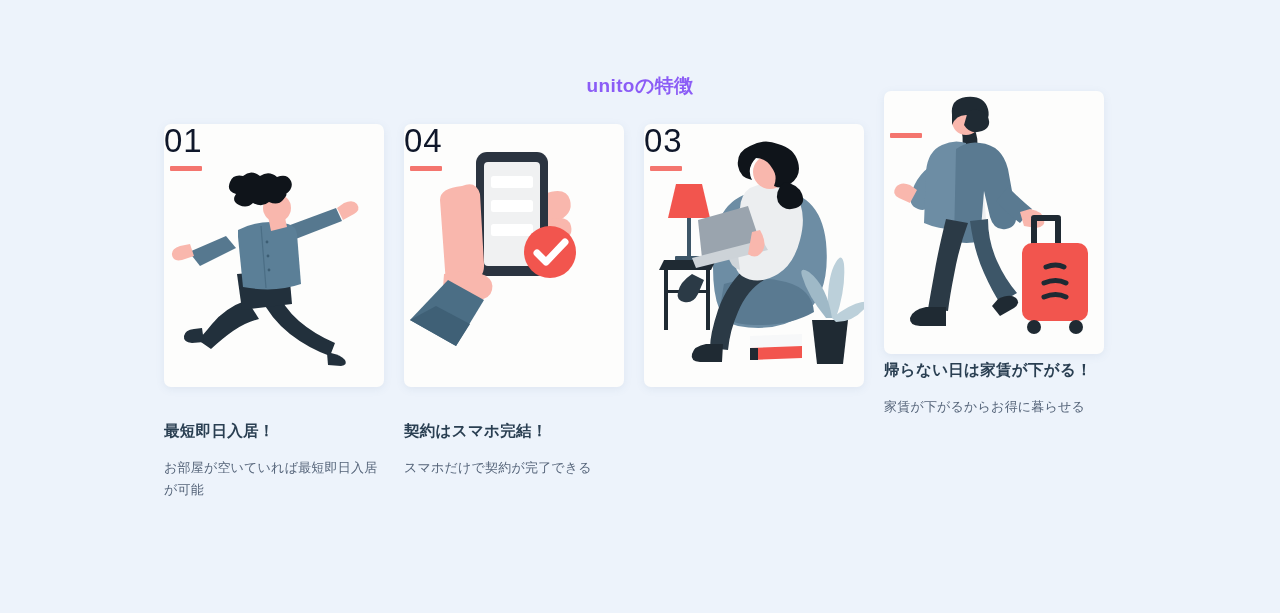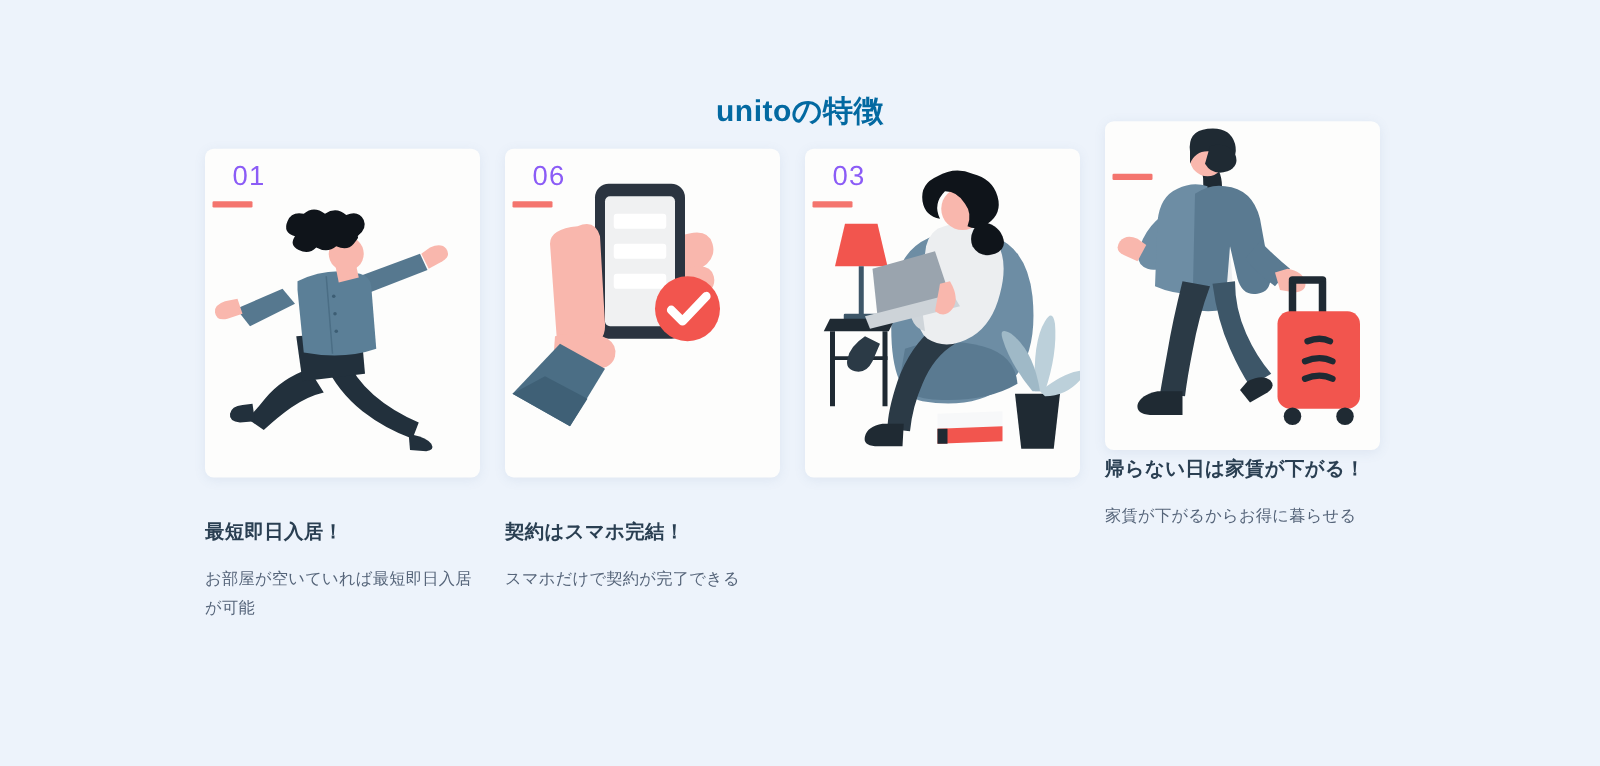--- a/index.html
+++ b/index.html
@@ -18,48 +18,48 @@
 
   .features-section {
     position: relative;
     width: 1280px;
     height: 613px;
     padding-top: 74px;
   }
 
   .section-title {
     text-align: center;
-    font-size: 24px;
+    font-size: 19px;
     font-weight: bold;
     letter-spacing: 0.4px;
-    color: #0369a1;
+    color: #8b5cf6;
     line-height: 1.3;
   }
 
   .cards-row {
     display: flex;
     justify-content: flex-start;
     align-items: flex-start;
     margin-top: 25px;
     padding-left: 164px;
     gap: 20px;
   }
 
   .feature-card {
     width: 220px;
     position: relative;
   }
 
   .card-number {
-    font-size: 22px;
+    font-size: 33px;
     font-weight: 300;
-    color: #8b5cf6;
+    color: #0f172a;
     line-height: 1;
     letter-spacing: 1px;
-    margin-left: 22px;
+    margin-left: 0;
     position: relative;
     z-index: 3;
   }
 
   .number-underline {
     width: 32px;
     height: 5px;
     border-radius: 1px;
     background: #f4756e;
     margin-top: 9px;
@@ -146,21 +146,21 @@
           <circle cx="113" cy="84" r="14" fill="#f9b7ad"></circle>
 
           <path d="M122 70 q8 -6 5 -13 q-4 -8 -14 -4 q-8 -7 -17 -1 q-9 -7 -17 0 q-10 -2 -13 6 q-4 9 6 12 q-5 7 3 11 q8 4 14 -2 q9 5 16 -1 q9 4 14 -2 q5 -6 3 -6 z" fill="#0f141a"></path>
         </svg>
       </div>
       <div class="card-heading">最短即日入居！</div>
       <div class="card-body">お部屋が空いていれば最短即日入居が可能</div>
     </div>
 
     <div class="feature-card card-2">
-      <div class="card-number">06</div>
+      <div class="card-number">04</div>
       <div class="number-underline"></div>
       <div class="card-image-frame">
         <svg viewBox="0 0 220 263">
 
           <path d="M140 70 q22 -8 26 6 q4 14 -14 22 l-16 7 z" fill="#f9b7ad"></path>
           <path d="M144 96 q20 -6 23 6 q3 12 -14 18 l-14 5 z" fill="#f9b7ad"></path>
 
           <rect x="72" y="28" width="72" height="124" rx="11" fill="#2b3440"></rect>
           <rect x="80" y="38" width="56" height="104" rx="4" fill="#f0f1f2"></rect>
           <rect x="87" y="52" width="42" height="12" rx="2.5" fill="#fff"></rect>

